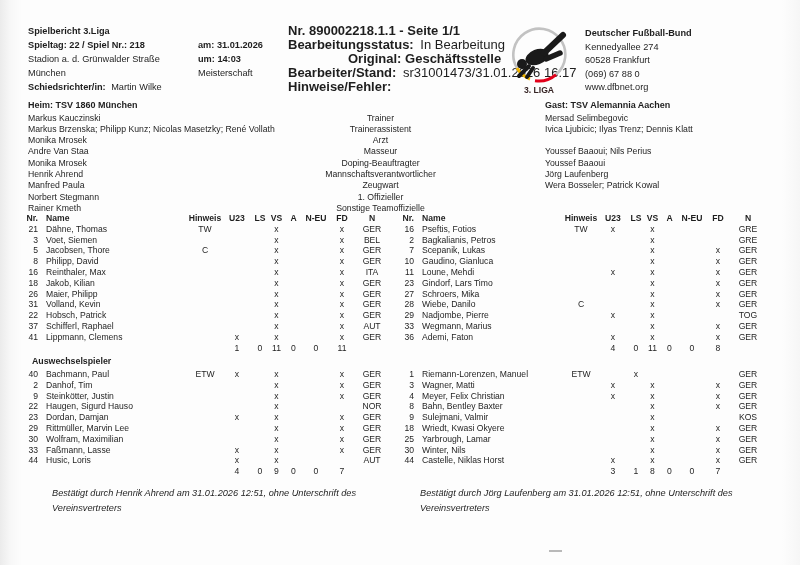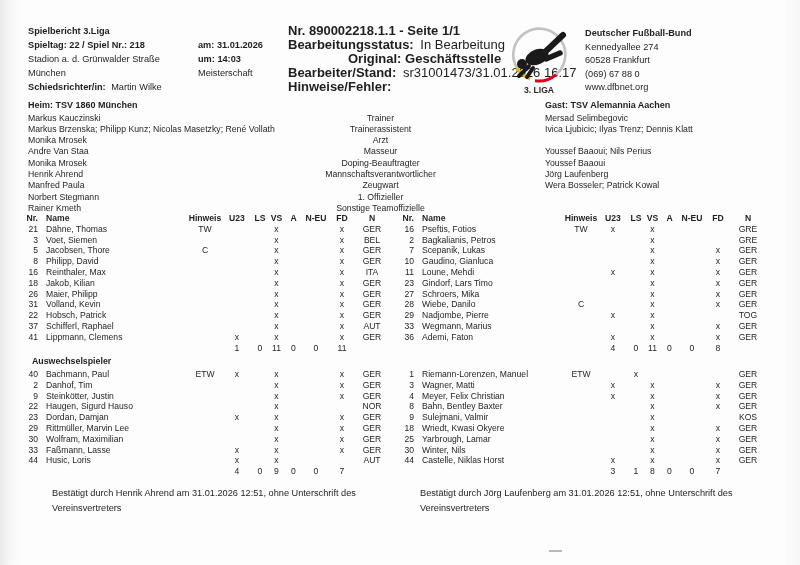--- a/index.html
+++ b/index.html
@@ -43,21 +43,21 @@
   .c-hw   { width:34px; text-align:center; }
   .c-u23  { width:30px; text-align:center; }
   .c-ls   { width:16px; text-align:center; }
   .c-vs   { width:17px; text-align:center; }
   .c-a    { width:17px; text-align:center; }
   .c-neu  { width:28px; text-align:center; }
   .c-fd   { width:24px; text-align:center; }
   .c-n    { width:36px; text-align:center; }
   .subs-label { height:12.6px; line-height:12.6px; margin-top:2px; margin-bottom:1px; padding-left:8px; font-size:8.8px; }
   
-  .confirm { position:absolute; top:486px; width:345px; font-size:9.2px; line-height:14.5px; }
+  .confirm { position:absolute; top:486px; width:345px; font-size:9.2px; line-height:14.5px;font-style:italic; }
   #confirm-home { left:52px; }
   #confirm-guest { left:420px; }
   .scan-dot { position:absolute; left:549px; top:550px; width:13px; height:2px; background:#b9b9b9; }
 </style>
 </head>
 <body>
 
 <div class="page">
 
   <div class="hdr-left">

